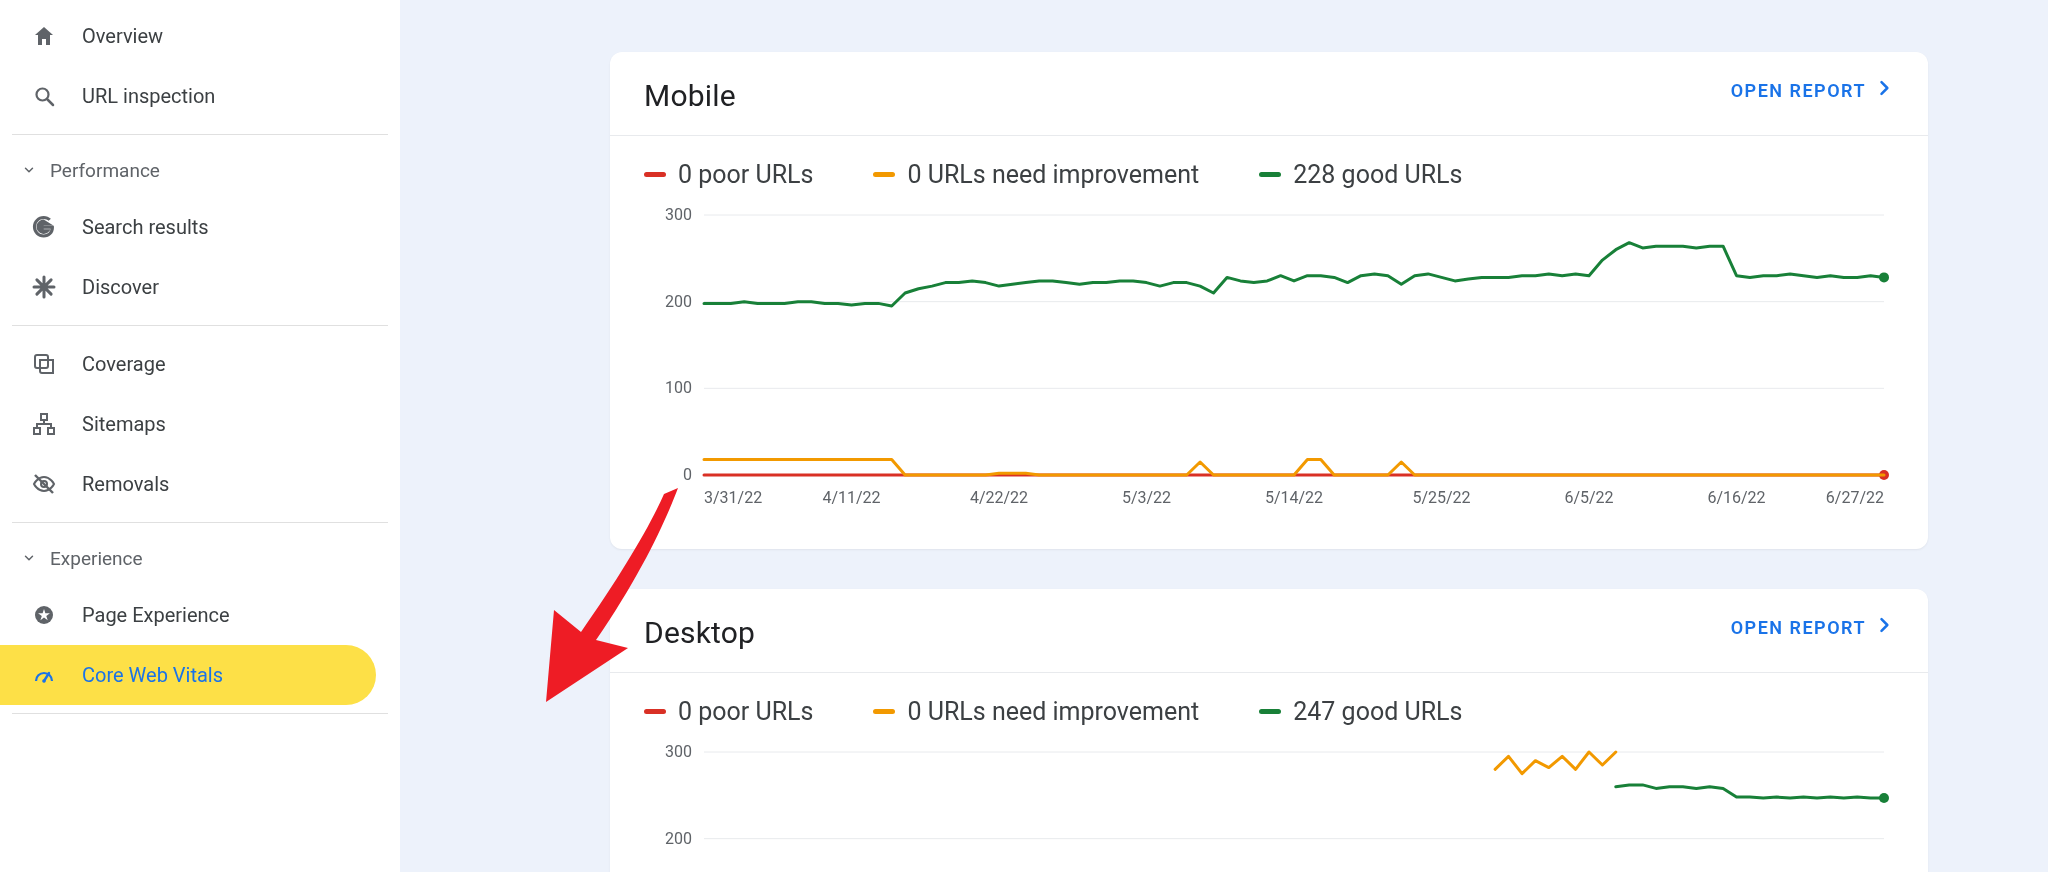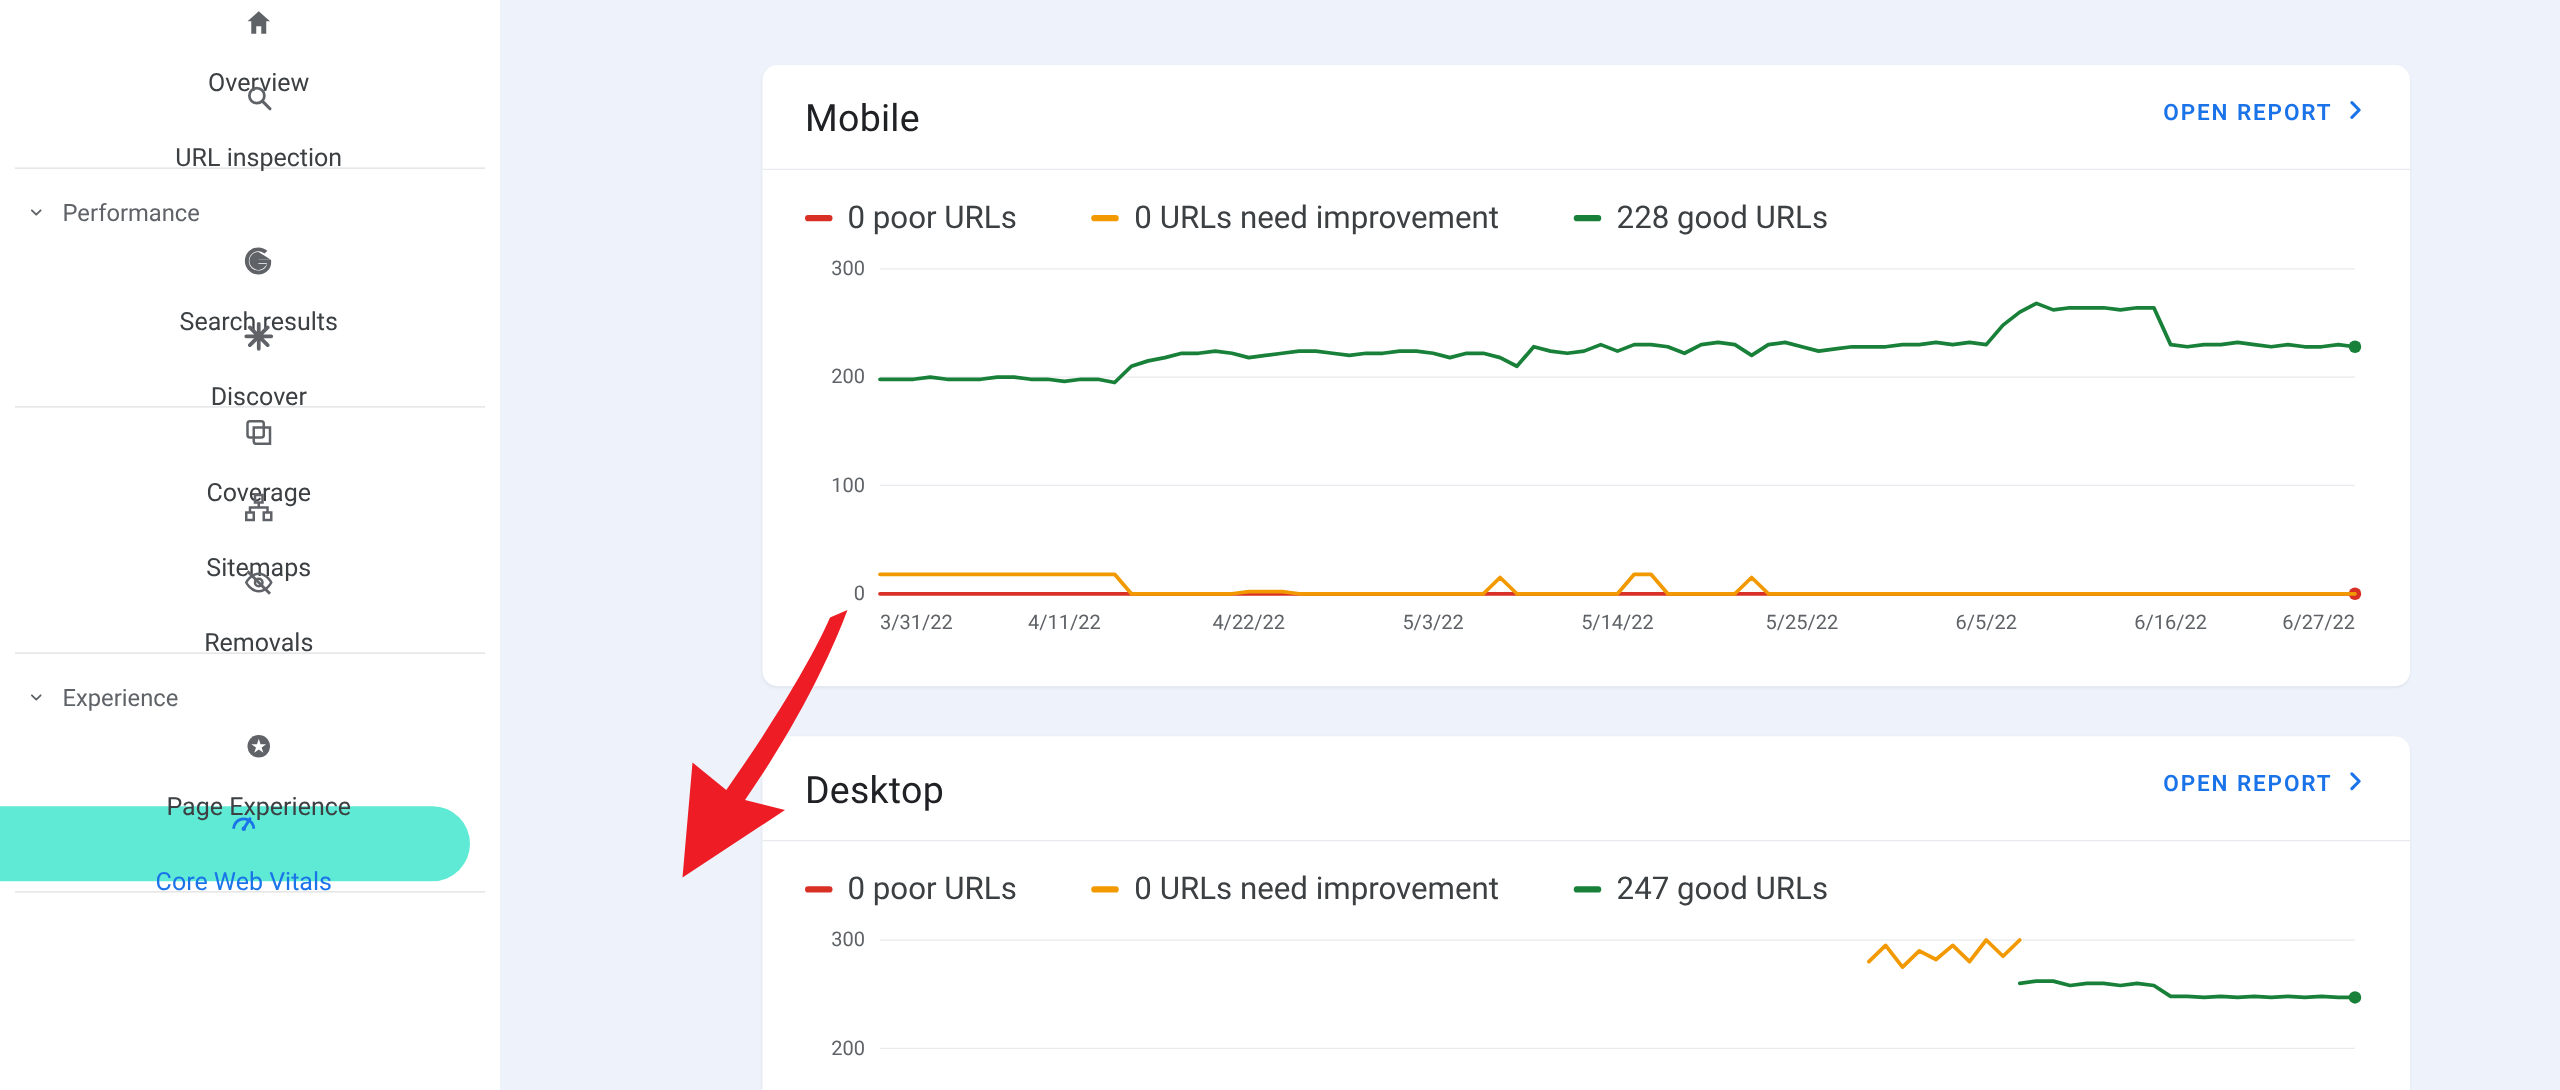--- a/index.html
+++ b/index.html
@@ -1,23 +1,23 @@
 <!DOCTYPE html>
 <html><head>
 <meta charset="utf-8">
 <style>
   * { box-sizing: border-box; margin: 0; padding: 0; }
   html, body { width: 2048px; height: 872px; font-family: "Google Sans", Roboto, Arial, sans-serif; background: #edf2fb; }
   .app { display: flex; width: 2048px; height: 872px; }
 
   
   .sidebar { width: 400px; background: #fff; padding-top: 6px; }
-  .nav-item { display: flex; align-items: center; gap: 24px; padding: 0 16px 0 30px; height: 60px; font-size: 20px; color: #3c4043; cursor: pointer; flex-direction: column; }
+  .nav-item { display: flex; align-items: center; gap: 24px; padding: 0 16px 0 30px; height: 60px; font-size: 20px; color: #3c4043; cursor: pointer; }
   .nav-item .iconbox { width: 28px; height: 28px; display: flex; align-items: center; justify-content: center; color: #5f6368; }
-  .nav-item.active { background: #5eead4; border-radius: 0 32px 32px 0; color: #1a73e8; margin-right: 24px; }
+  .nav-item.active { background: #fde047; border-radius: 0 32px 32px 0; color: #1a73e8; margin-right: 24px; }
   .nav-item.active .iconbox { color: #1a73e8; }
   .nav-divider { height: 1px; background: #e0e0e0; margin: 8px 12px; }
   .nav-section { display: flex; align-items: center; gap: 12px; padding: 0 16px 0 20px; height: 54px; font-size: 19px; color: #5f6368; cursor: pointer; }
   .nav-section .caret { width: 18px; height: 18px; display: flex; align-items: center; justify-content: center; color: #5f6368; }
 
   
   .main { flex: 1; padding: 52px 120px 0 210px; position: relative; }
   .card { background: #fff; border-radius: 12px; margin-bottom: 40px; box-shadow: 0 1px 2px rgba(60,64,67,0.08); }
   .card-header { display: flex; align-items: flex-start; justify-content: space-between; padding: 26px 34px 22px 34px; border-bottom: 1px solid #e8eaed; }
   .card-title { font-size: 30px; font-weight: 400; color: #202124; letter-spacing: 0.2px; }

